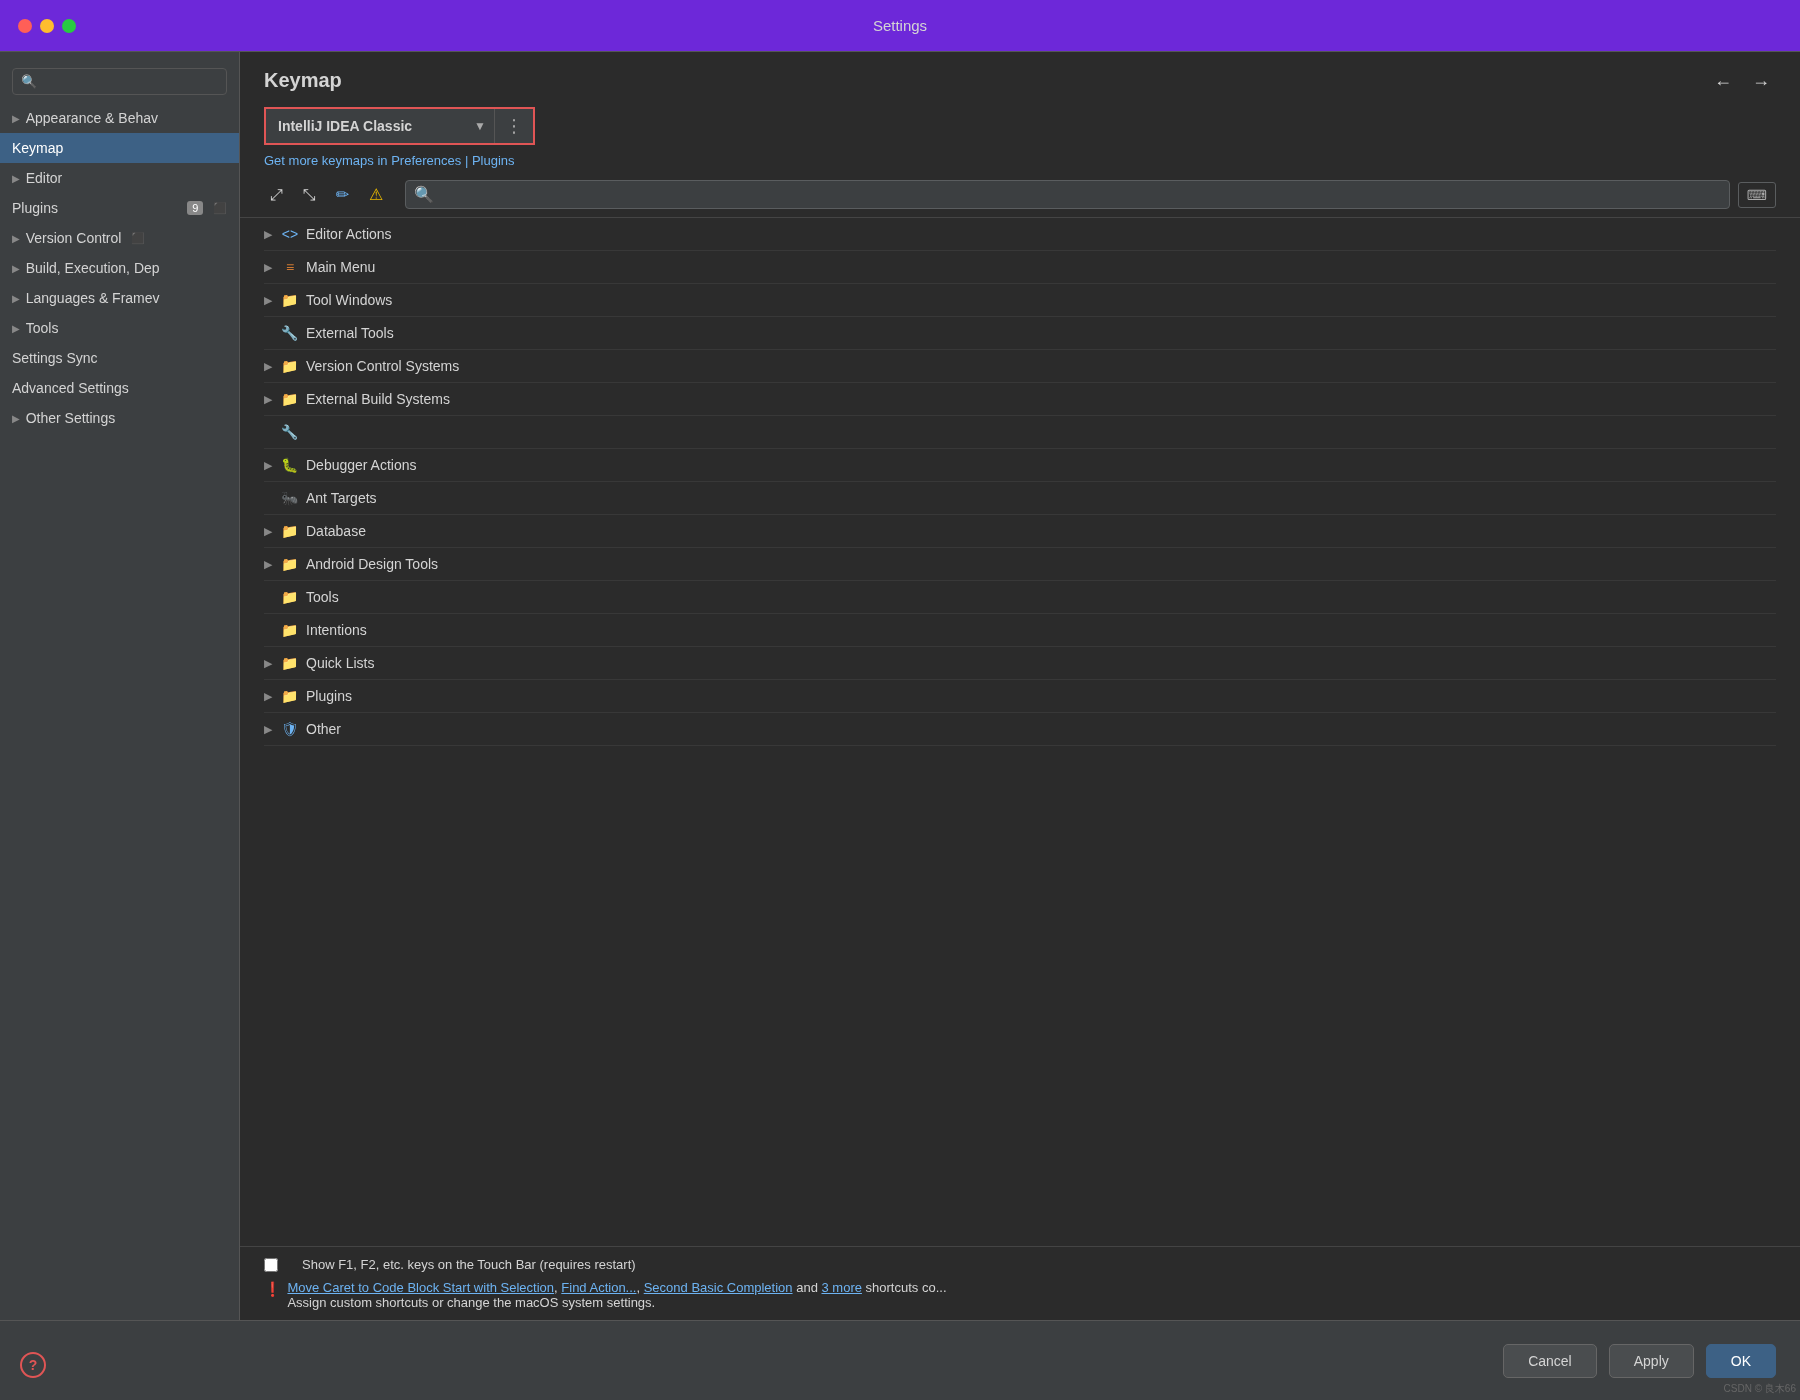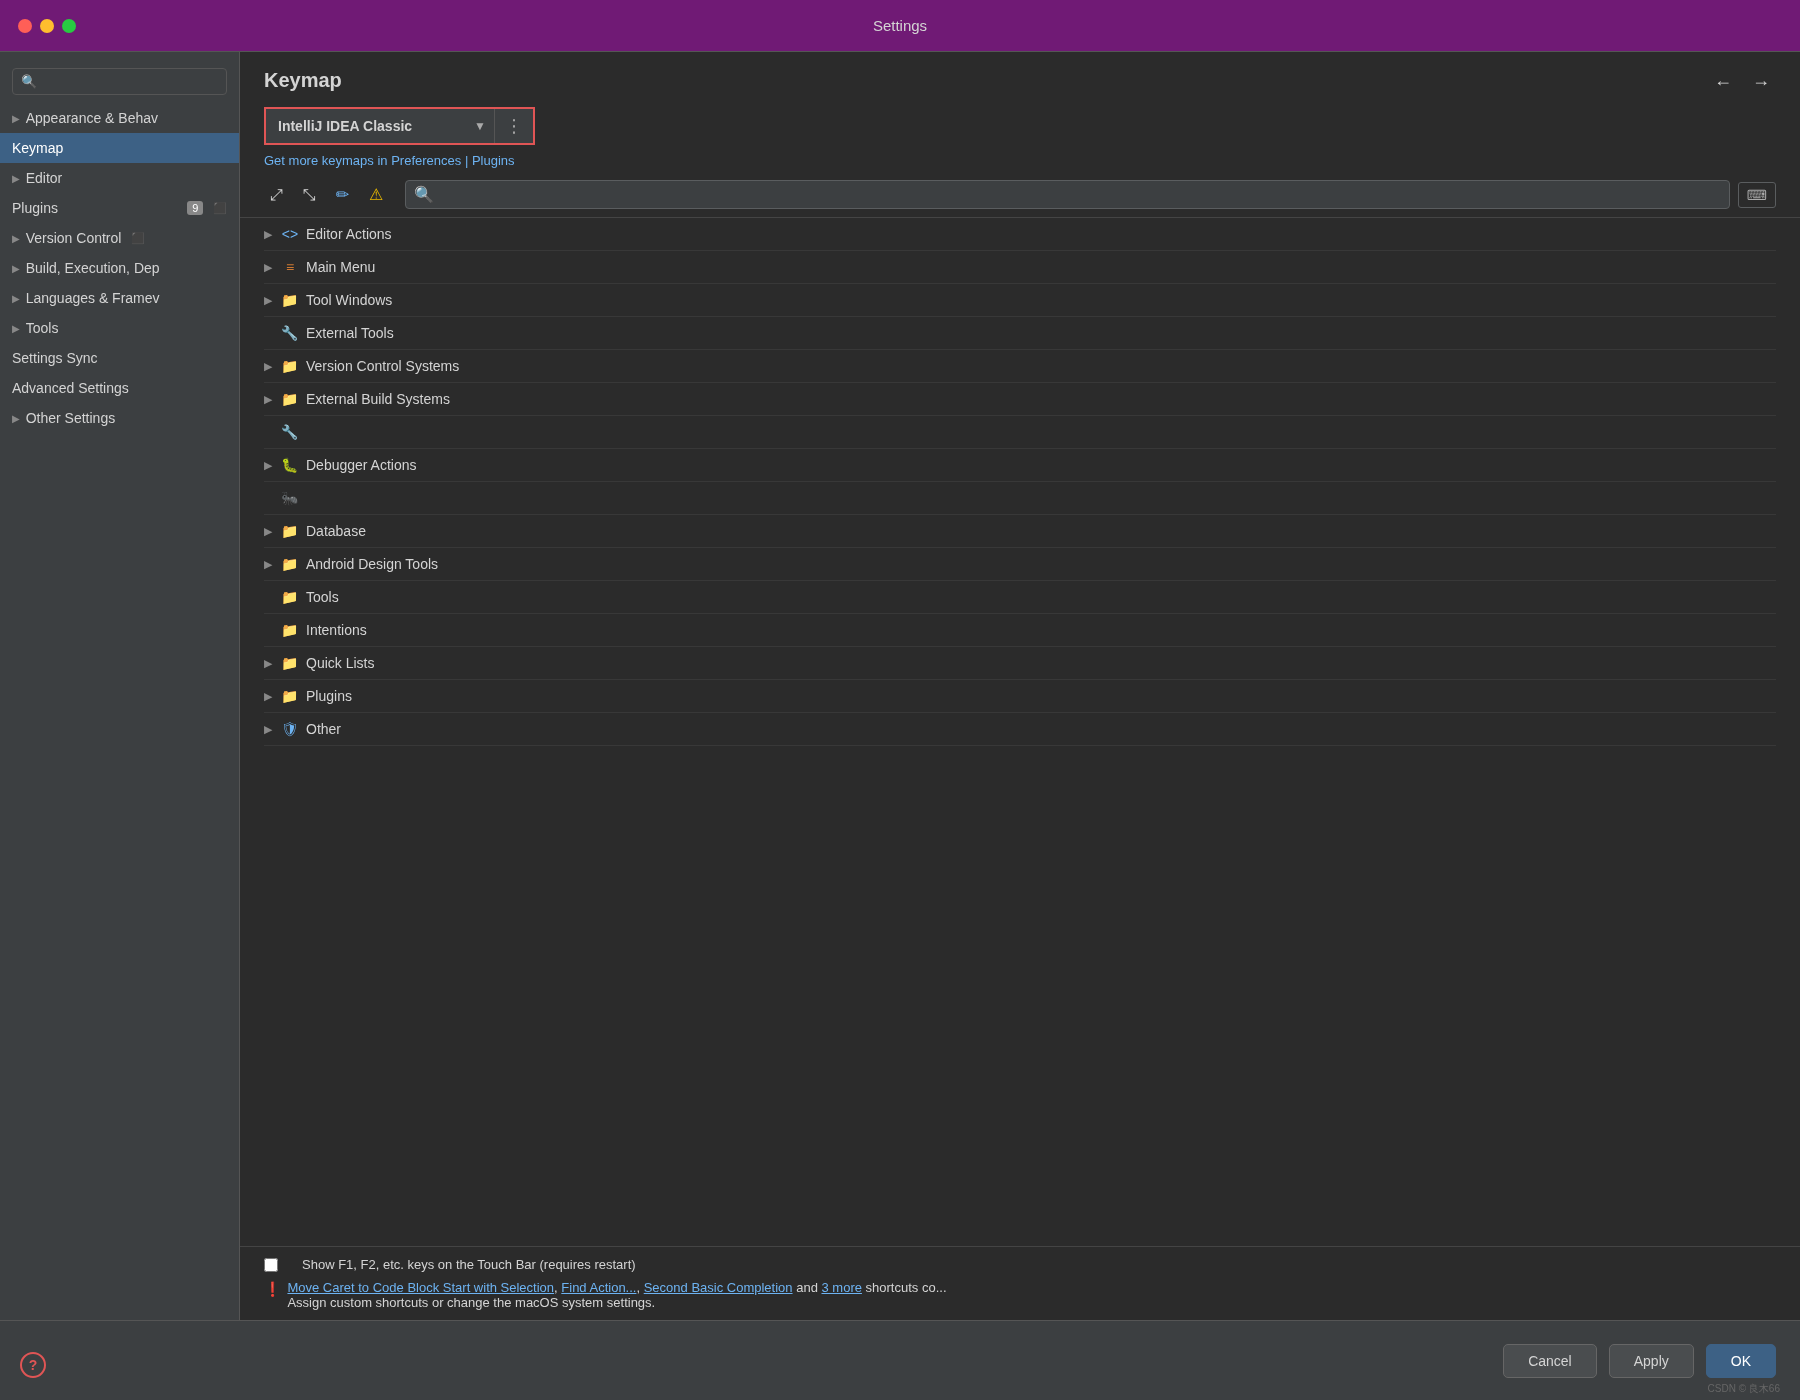--- a/index.html
+++ b/index.html
@@ -9,21 +9,21 @@
       background: #2b2b2b;
       font-family: -apple-system, BlinkMacSystemFont, 'Segoe UI', sans-serif;
       color: #d4d4d4;
       overflow: hidden;
       position: relative;
     }
 
     
     .title-bar {
       height: 52px;
-      background: #701a75;
+      background: #6d28d9;
       display: flex;
       align-items: center;
       justify-content: center;
       position: relative;
       border-bottom: 1px solid #555;
     }
     .title-bar-title {
       font-size: 15px;
       color: #d4d4d4;
       font-weight: 500;
@@ -360,21 +360,21 @@
       display: flex;
       align-items: center;
       justify-content: center;
       cursor: pointer;
       font-weight: bold;
     }
 
     .watermark {
       position: absolute;
       bottom: 4px;
-      right: 20px;
+      right: 4px;
       font-size: 10px;
       color: #666;
     }
 
     ::-webkit-scrollbar { width: 6px; }
     ::-webkit-scrollbar-track { background: #2b2b2b; }
     ::-webkit-scrollbar-thumb { background: #555; border-radius: 3px; }
   </style>
 </head>
 <body>
@@ -524,20 +524,21 @@
 
       <div class="tree-item">
         <span class="chevron">▶</span>
         <span class="icon icon-debug">🐛</span>
         <span class="label">Debugger Actions</span>
       </div>
 
       <div class="tree-item">
         <span class="chevron" style="visibility:hidden;">▶</span>
         <span class="icon icon-ant">🐜</span>
+        <span class="label">Ant Targets</span>
       </div>
 
       <div class="tree-item">
         <span class="chevron">▶</span>
         <span class="icon icon-folder">📁</span>
         <span class="label">Database</span>
       </div>
 
       <div class="tree-item">
         <span class="chevron">▶</span>

